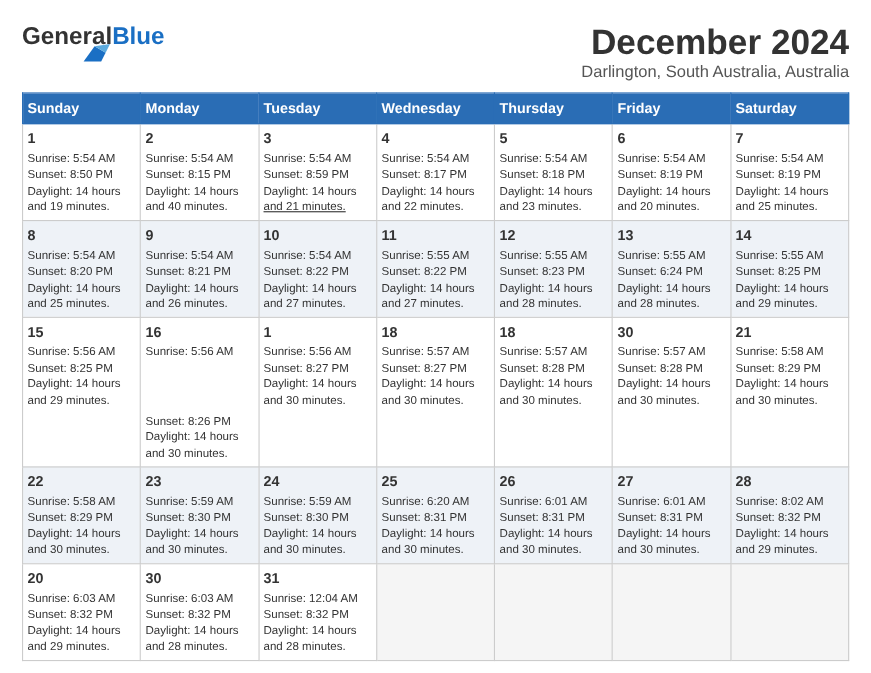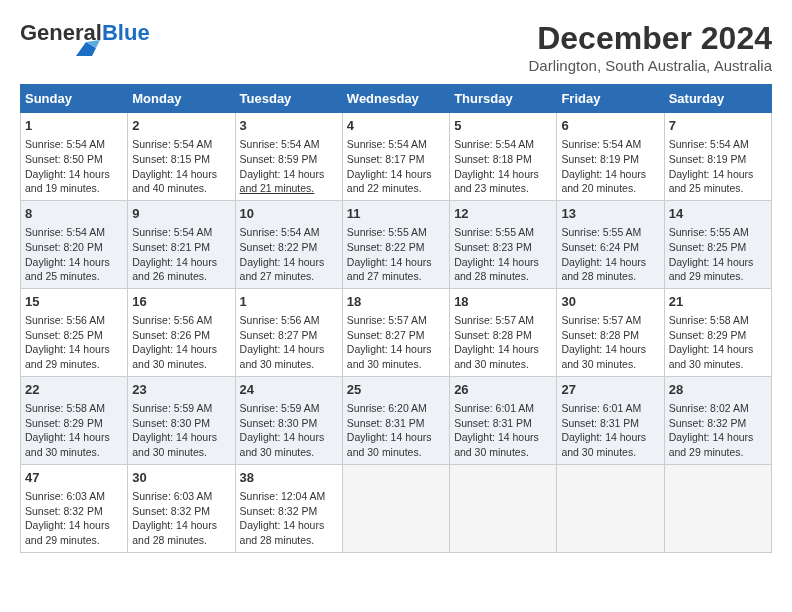--- a/index.html
+++ b/index.html
@@ -212,21 +212,21 @@
         <td>
           <span class="day-num">15</span>
           <span style="display: block;">Sunrise: 5:56 AM</span>
           <span style="display: block;">Sunset: 8:25 PM</span>
           <span style="display: block;">Daylight: 14 hours</span>
           <span style="display: block;">and 29 minutes.</span>
         </td>
         <td>
           <span class="day-num">16</span>
           <span style="display: block;">Sunrise: 5:56 AM</span>
-          <span style="display: block;">Sunset: 8:26 PM</span>
+          <span style="display: block; margin-top: 48px;">Sunset: 8:26 PM</span>
           <span style="display: block;">Daylight: 14 hours</span>
           <span style="display: block;">and 30 minutes.</span>
         </td>
         <td>
           <span class="day-num">1</span>
           <span style="display: block;">Sunrise: 5:56 AM</span>
           <span style="display: block;">Sunset: 8:27 PM</span>
           <span style="display: block;">Daylight: 14 hours</span>
           <span style="display: block;">and 30 minutes.</span>
         </td>
@@ -305,35 +305,35 @@
         <td>
           <span class="day-num">28</span>
           <span style="display: block;">Sunrise: 8:02 AM</span>
           <span style="display: block;">Sunset: 8:32 PM</span>
           <span style="display: block;">Daylight: 14 hours</span>
           <span style="display: block;">and 29 minutes.</span>
         </td>
       </tr>
       <tr>
         <td>
-          <span class="day-num">47</span>
+          <span class="day-num">20</span>
           <span style="display: block;">Sunrise: 6:03 AM</span>
           <span style="display: block;">Sunset: 8:32 PM</span>
           <span style="display: block;">Daylight: 14 hours</span>
           <span style="display: block;">and 29 minutes.</span>
         </td>
         <td>
           <span class="day-num">30</span>
           <span style="display: block;">Sunrise: 6:03 AM</span>
           <span style="display: block;">Sunset: 8:32 PM</span>
           <span style="display: block;">Daylight: 14 hours</span>
           <span style="display: block;">and 28 minutes.</span>
         </td>
         <td>
-          <span class="day-num">38</span>
+          <span class="day-num">31</span>
           <span style="display: block;">Sunrise: 12:04 AM</span>
           <span style="display: block;">Sunset: 8:32 PM</span>
           <span style="display: block;">Daylight: 14 hours</span>
           <span style="display: block;">and 28 minutes.</span>
         </td>
         <td class="empty"></td>
         <td class="empty"></td>
         <td class="empty"></td>
         <td class="empty"></td>
       </tr>

